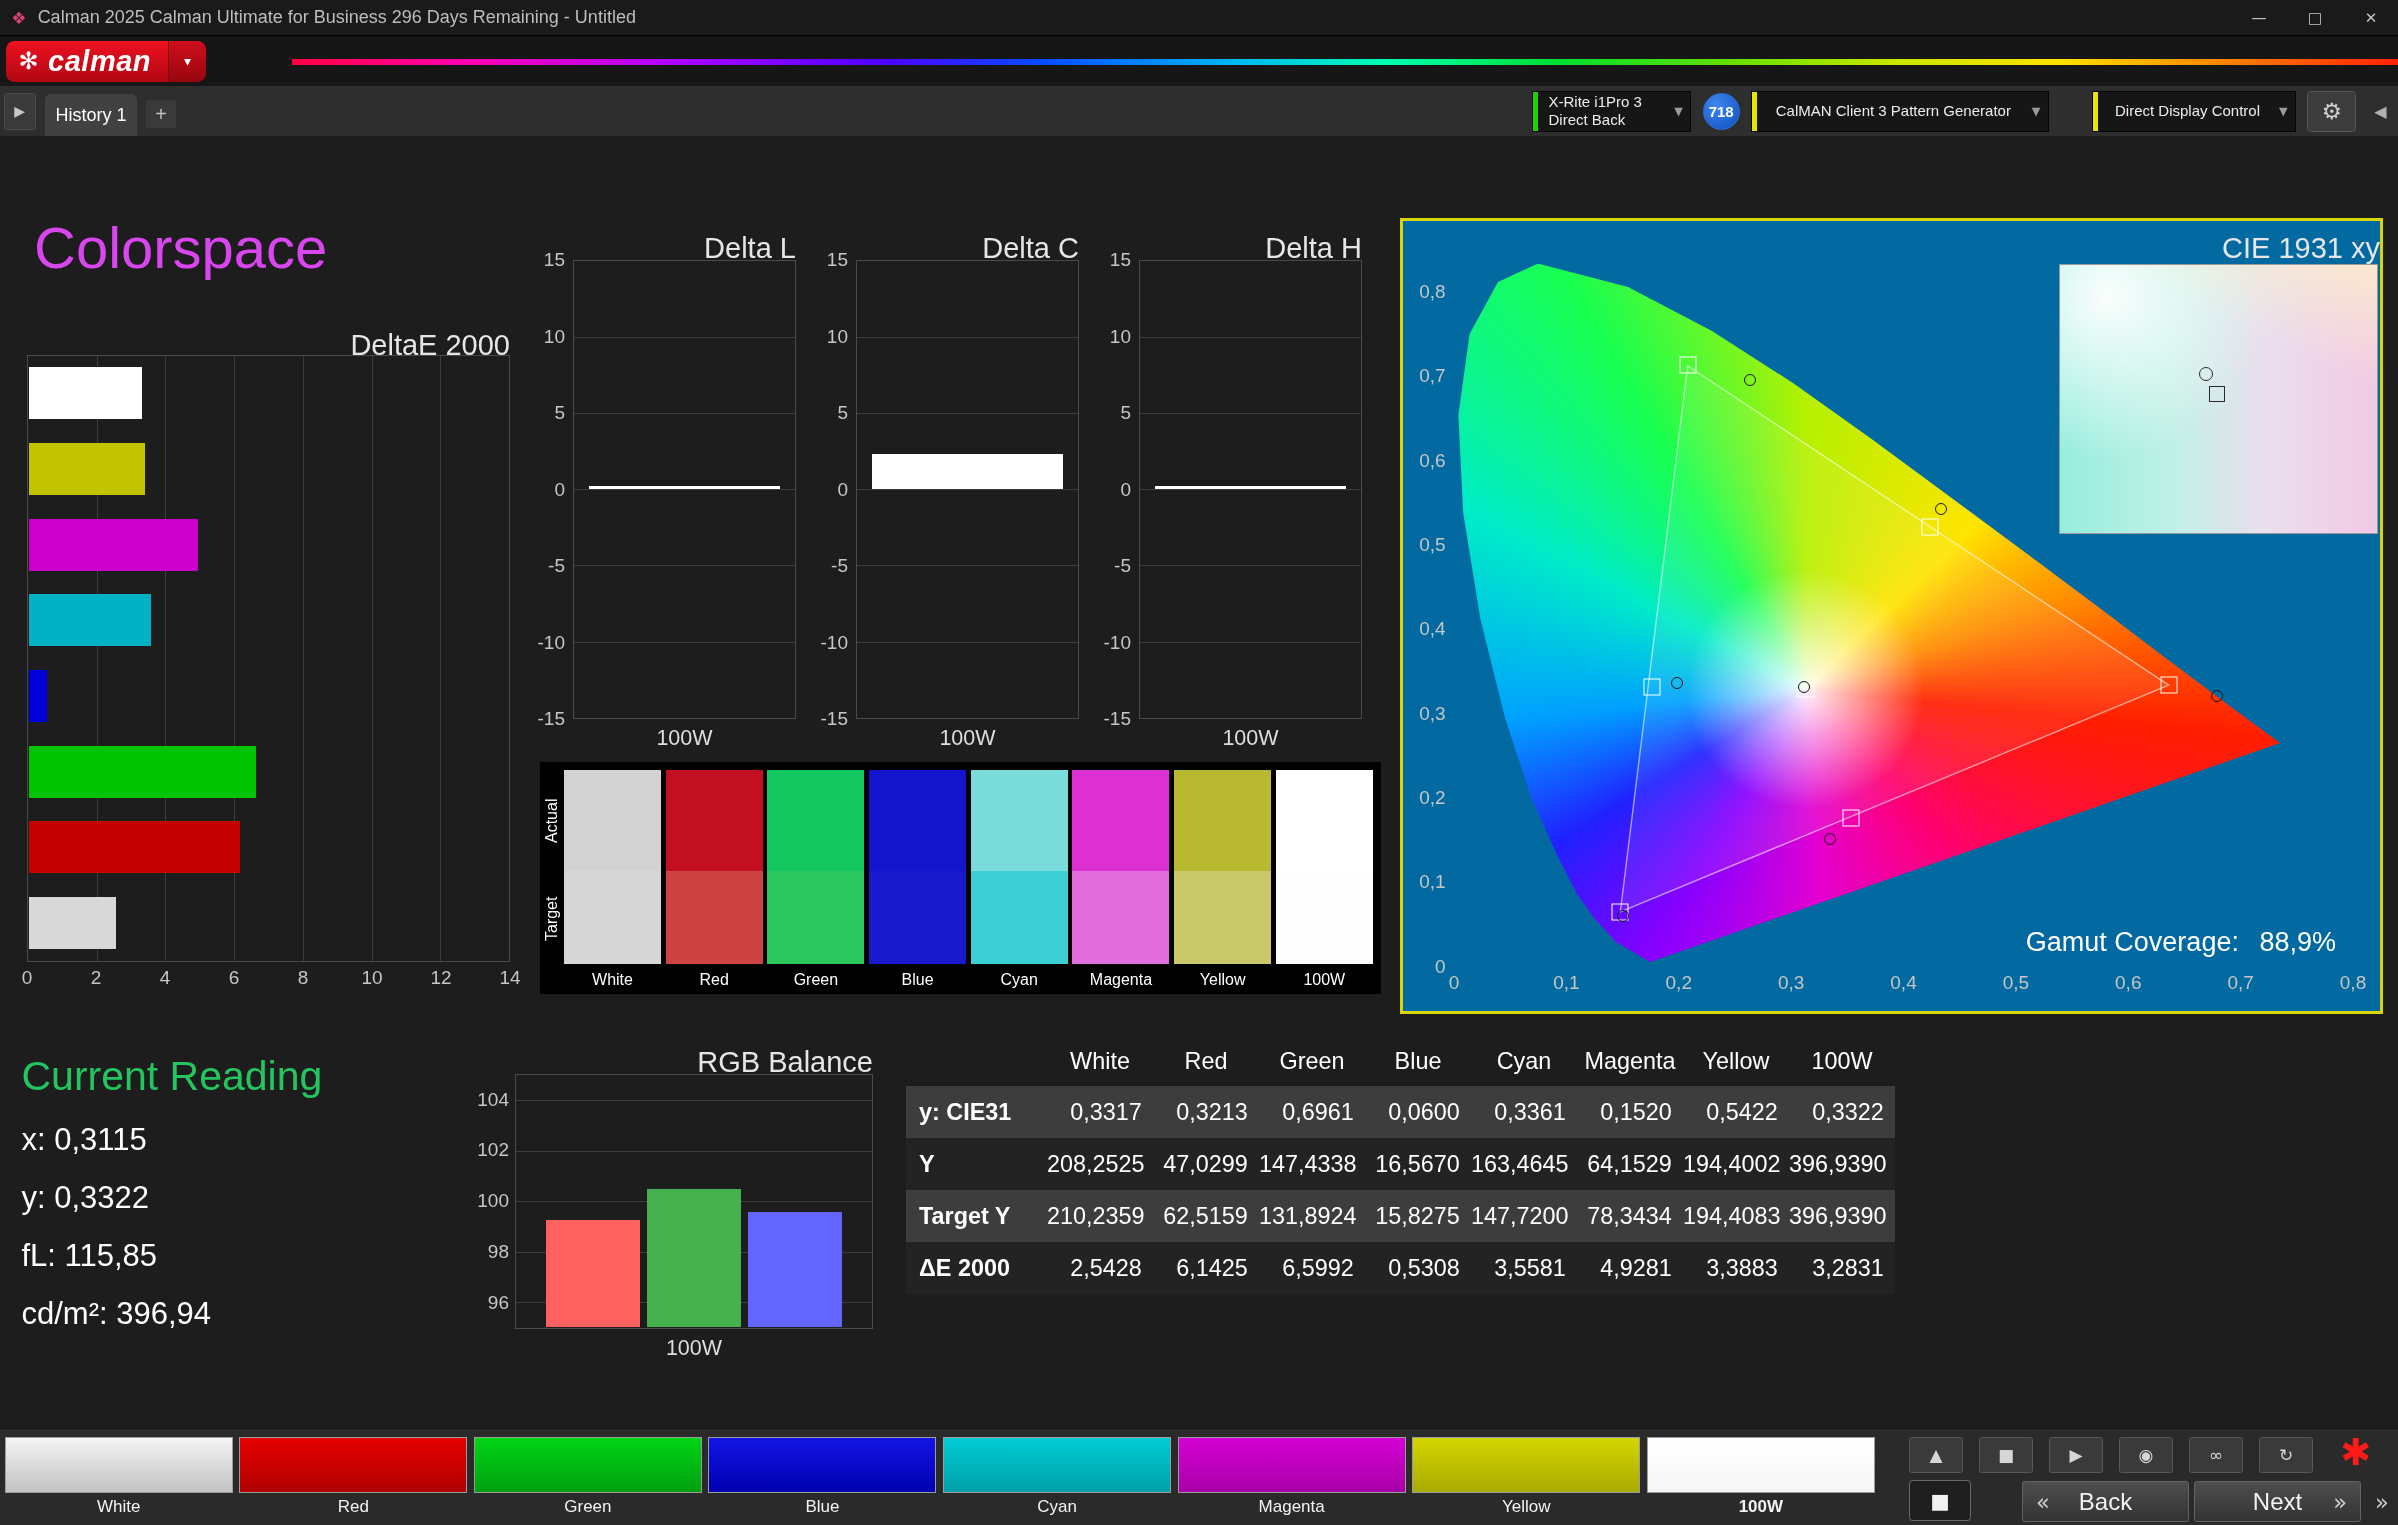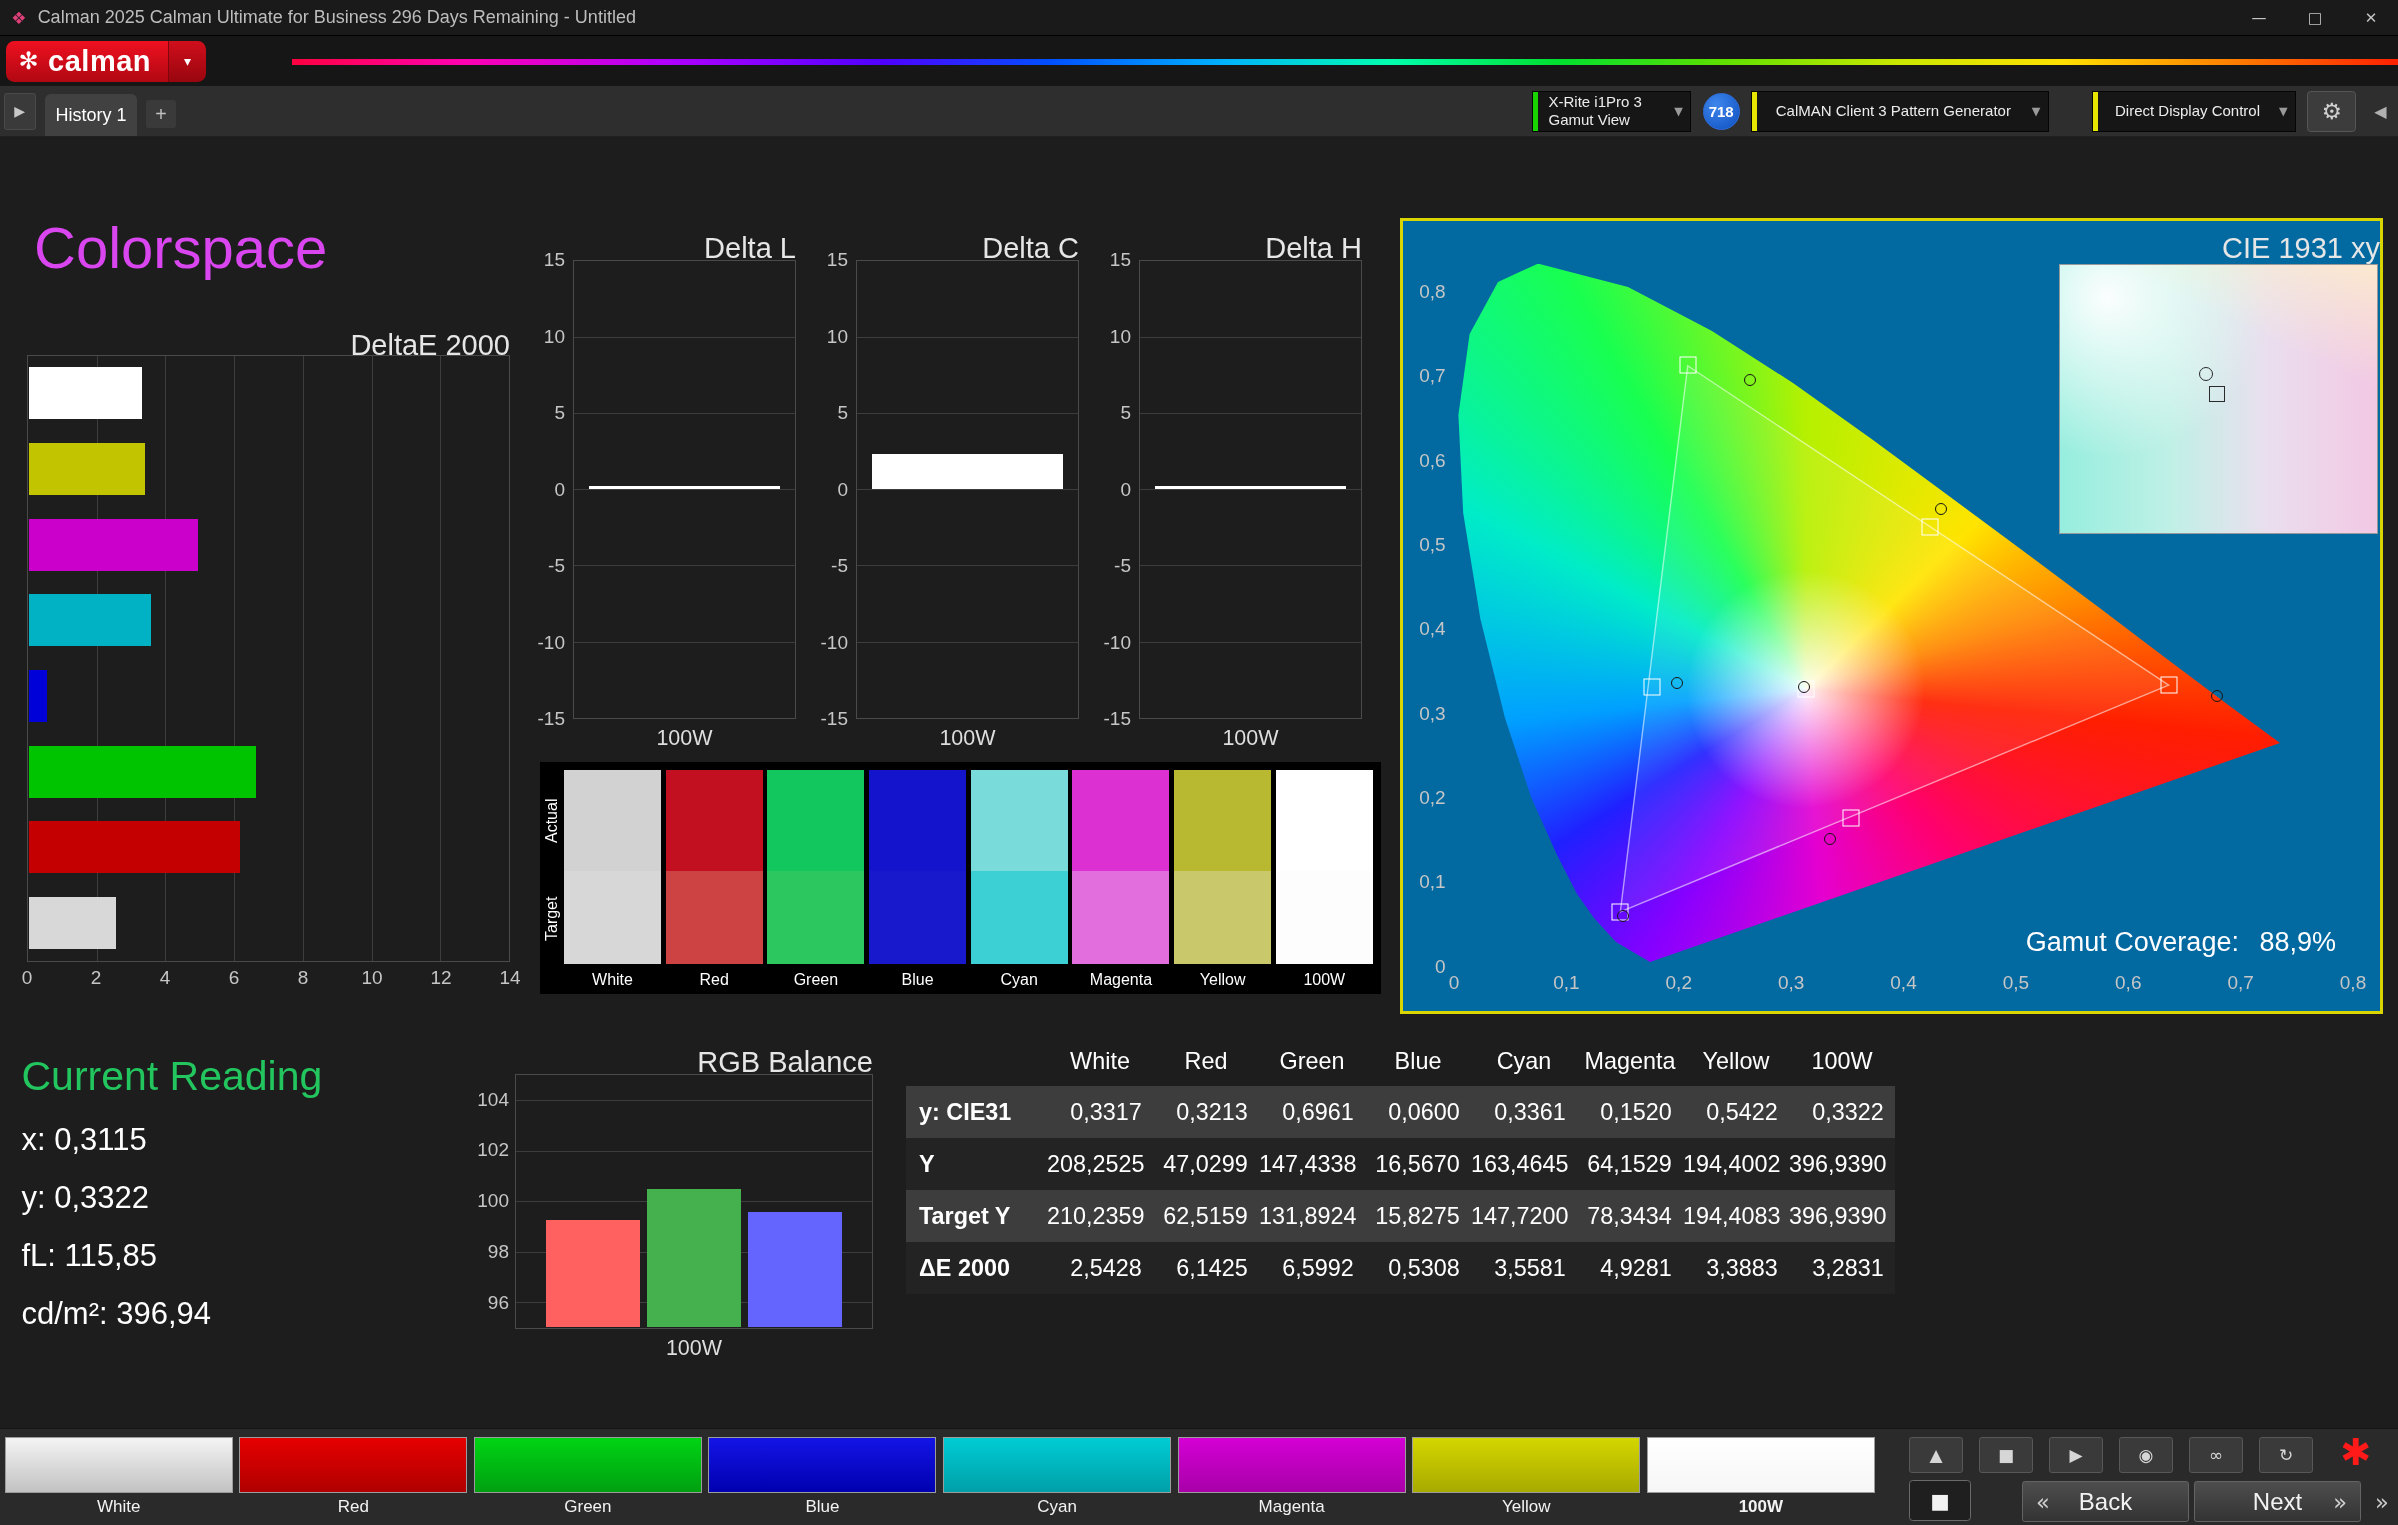--- a/index.html
+++ b/index.html
@@ -13,21 +13,21 @@
   .app-icon{margin-left:11.2px;color:#e0407a;font-size:17px;}
   .win-title{margin-left:11.2px;color:#bdbdbd;font-size:18px;}
   .win-buttons{margin-left:auto;display:flex;}
   .win-btn{width:56px;height:35px;display:flex;align-items:center;justify-content:center;color:#c4c4c4;font-size:15px;}
 
   
   .logobar{position:absolute;top:36px;left:0;width:100%;height:51px;background:#161616;}
   .logo{position:absolute;left:5.6px;top:4.7px;height:41px;display:flex;align-items:stretch;border-radius:8.4px;overflow:hidden;}
   .logo-main{display:flex;align-items:center;gap:9.4px;padding:0 17px 0 13px;background:linear-gradient(180deg,#ef1020,#b00812);}
   .logo-icon{color:#fff;font-size:24px;}
-  .logo-text{color:#fff;font-size:29px;font-weight:bold;letter-spacing:0.5px;}
+  .logo-text{color:#fff;font-size:29px;font-weight:bold;letter-spacing:0.5px;font-style:italic;}
   .logo-arrow{width:37px;display:flex;align-items:center;justify-content:center;
               background:linear-gradient(180deg,#d00e1c,#98060e);border-left:0.9px solid #80050c;color:#fff;font-size:14px;}
   .rainbow{position:absolute;left:292px;right:0;top:22.5px;height:6.6px;
     background:linear-gradient(90deg,#ff0040 0%,#ff00b0 8%,#b000ff 18%,#5000ff 28%,#0050ff 36%,#00b0ff 44%,#00ffb0 52%,#00e030 60%,#60e000 68%,#c8e800 76%,#ffe000 84%,#ff8000 92%,#ff2000 100%);}
 
   
   .tabbar{position:absolute;top:86px;left:0;width:100%;height:51px;background:#2e2e2e;
           border-bottom:0.9px solid #202020;box-sizing:border-box;}
   .expander{position:absolute;left:3.7px;top:6.6px;width:32px;height:37px;background:#3a3a3a;border:0.9px solid #4a4a4a;
             border-radius:2.8px;color:#c8c8c8;font-size:14px;display:flex;align-items:center;justify-content:center;box-sizing:border-box;}
@@ -183,21 +183,21 @@
   </div>
 
   <div class="tabbar">
     <div class="expander glyph">▶</div>
     <div class="tab">History 1</div>
     <div class="addtab">+</div>
     <div class="nav-right">
       <div class="dd" style="width:159px;">
         <div class="stripe" style="background:#19d400;"></div>
         <div class="dd-line">X-Rite i1Pro 3</div>
-        <div class="dd-line">Gamut View</div>
+        <div class="dd-line">Direct Back</div>
         <div class="arrow glyph">▼</div>
       </div>
       <div class="badge">718</div>
       <div class="dd dd-center" style="width:298px;">
         <div class="stripe" style="background:#e6e600;"></div>
         <div class="dd-line">CalMAN Client 3 Pattern Generator</div>
         <div class="arrow glyph">▼</div>
       </div>
       <div class="dd dd-center" style="width:204px;margin-left:32px;">
         <div class="stripe" style="background:#e6e600;"></div>

